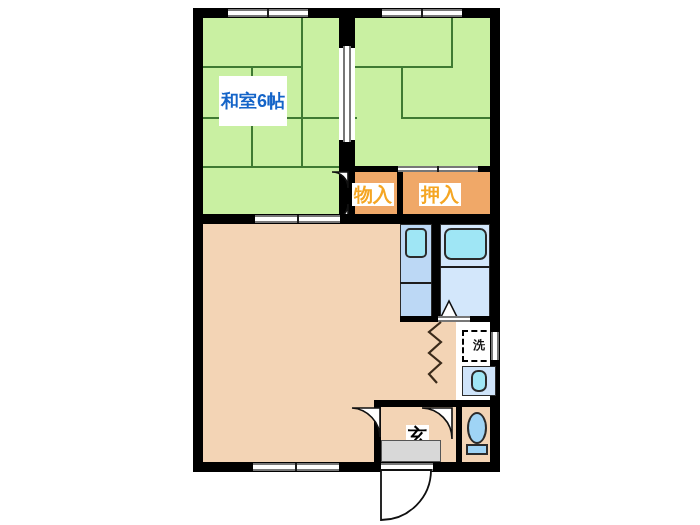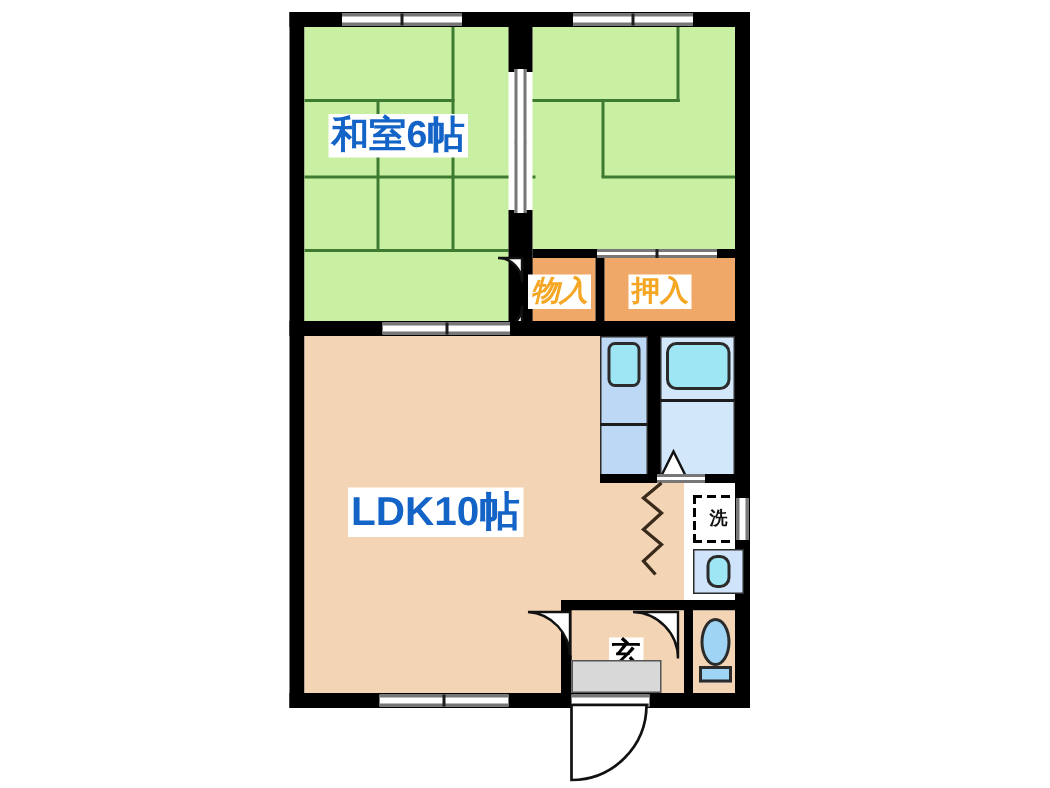--- a/index.html
+++ b/index.html
@@ -13,21 +13,21 @@
   .tatami{background:#c9f0a2;}
   .ldk{background:#f3d4b5;}
   .closet{background:#f0a868;}
   .toiletfloor{background:#f3d4b5;}
   .genkanfloor{background:#f3d4b5;}
   .tataminline{background:#3f7a33;}
   .thinline{background:#1d1d1d;}
   
   .label{color:#1464c8;background:#ffffff;white-space:nowrap;
          font-weight:bold;line-height:1;letter-spacing:0px;}
-  .roomlabel{font-size:25px;padding:2px 2px;}
+  .roomlabel{font-size:18px;padding:16px 2px;}
   .ldklabel{font-size:27px;padding:3px 2px;}
   .orangelabel{color:#f5a623;background:#ffffff;white-space:nowrap;
                font-weight:bold;font-size:19px;padding:2px 2px;line-height:1;}
   .kanji-small{color:#111111;background:transparent;font-size:12px;
                font-weight:bold;line-height:1;}
   .genkan-label{color:#000000;background:#ffffff;font-size:19px;
                 font-weight:bold;line-height:1;padding:1px 2px;}
   
   .win{background:#ffffff;border-top:2px solid #777;border-bottom:2px solid #777;}
   .winv{background:#ffffff;border-left:2px solid #777;border-right:2px solid #777;}
@@ -100,21 +100,21 @@
 
   <div class="abs wall" style="left:397px;top:172px;width:6px;height:48px;"></div>
 
   <div class="abs wall" style="left:347px;top:172px;width:8px;height:48px;"></div>
 
   <svg class="abs" style="left:326px;top:170px;width:24px;height:52px;" viewBox="0 0 24 52">
     <path d="M22 2 L6 2 A16 16 0 0 1 22 18 Z" fill="#ffffff" stroke="#111111" stroke-width="1.6"></path>
     <path d="M22 50 L6 50 A16 16 0 0 0 22 34 Z" fill="#ffffff" stroke="#111111" stroke-width="1.6"></path>
   </svg>
 
-  <div class="abs orangelabel" style="left:352px;top:183px;font-style:italic;">物入</div>
+  <div class="abs orangelabel" style="left:352px;top:183px;">物入</div>
   <div class="abs orangelabel" style="left:419px;top:183px;">押入</div>
 
   <div class="abs wall" style="left:193px;top:214px;width:307px;height:10px;"></div>
 
   <div class="abs win" style="left:255px;top:215px;width:85px;height:8px;"></div>
   <div class="abs thinline" style="left:297px;top:215px;width:2px;height:8px;"></div>
 
   <div class="abs ldk" style="left:203px;top:224px;width:197px;height:238px;"></div>
 
   <div class="abs ldk" style="left:400px;top:322px;width:56px;height:80px;"></div>
@@ -174,15 +174,14 @@
 
   <div class="abs win" style="left:381px;top:463px;width:52px;height:8px;"></div>
   <svg class="abs" style="left:379px;top:470px;width:58px;height:52px;" viewBox="0 0 58 52">
     <path d="M2 0 L2 50 A50 50 0 0 0 52 0 Z" fill="#ffffff" stroke="#111111" stroke-width="1.8"></path>
   </svg>
 
   <div class="abs win" style="left:253px;top:463px;width:86px;height:8px;"></div>
   <div class="abs thinline" style="left:295px;top:463px;width:2px;height:8px;"></div>
 
   <div class="abs label roomlabel" style="left:219px;top:76px;">和室6帖</div>
-  <div class="abs label ldklabel" style="left:232px;top:325px;">LDK10帖</div>
 
 </div>
 
 </body></html>

